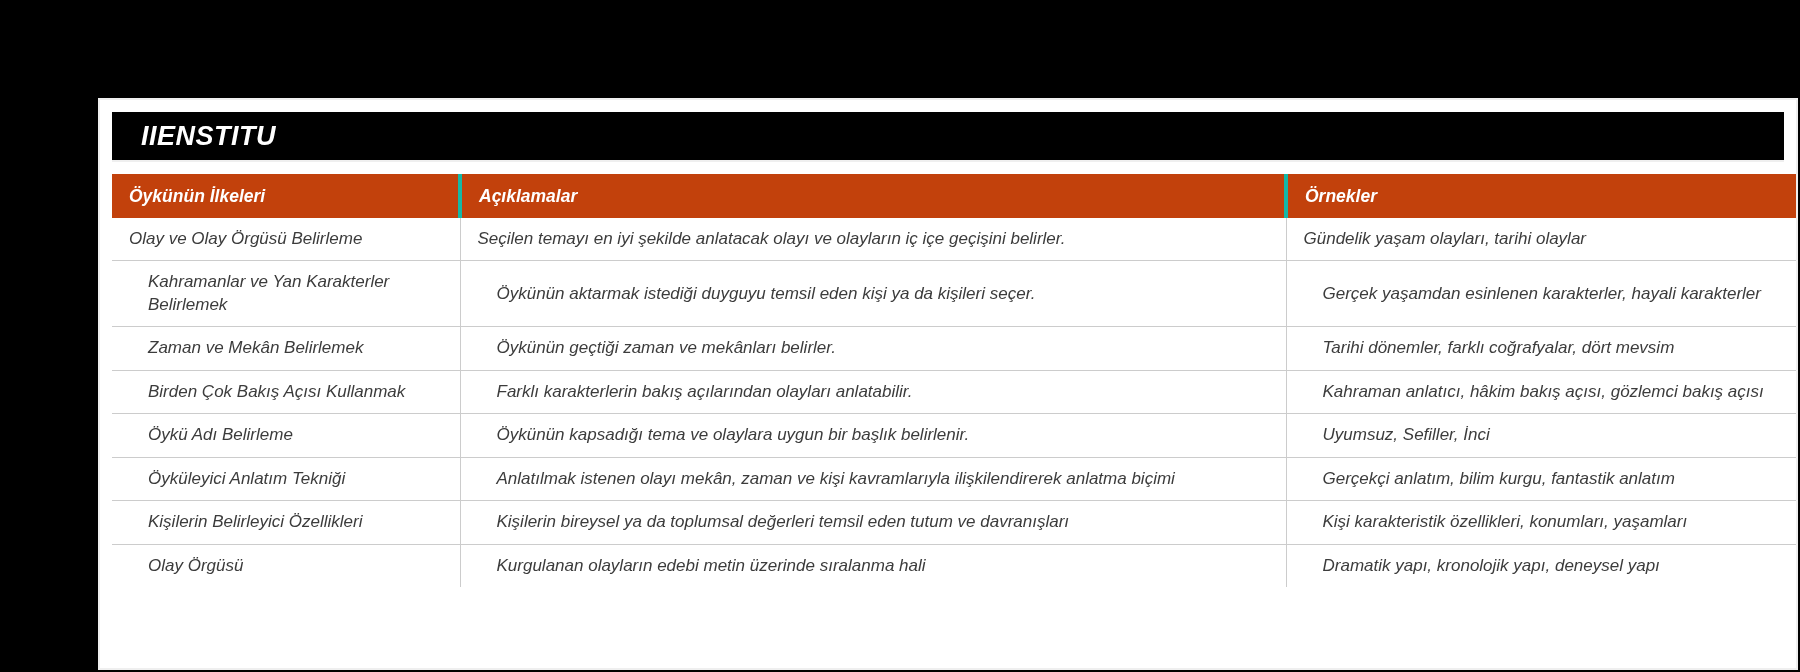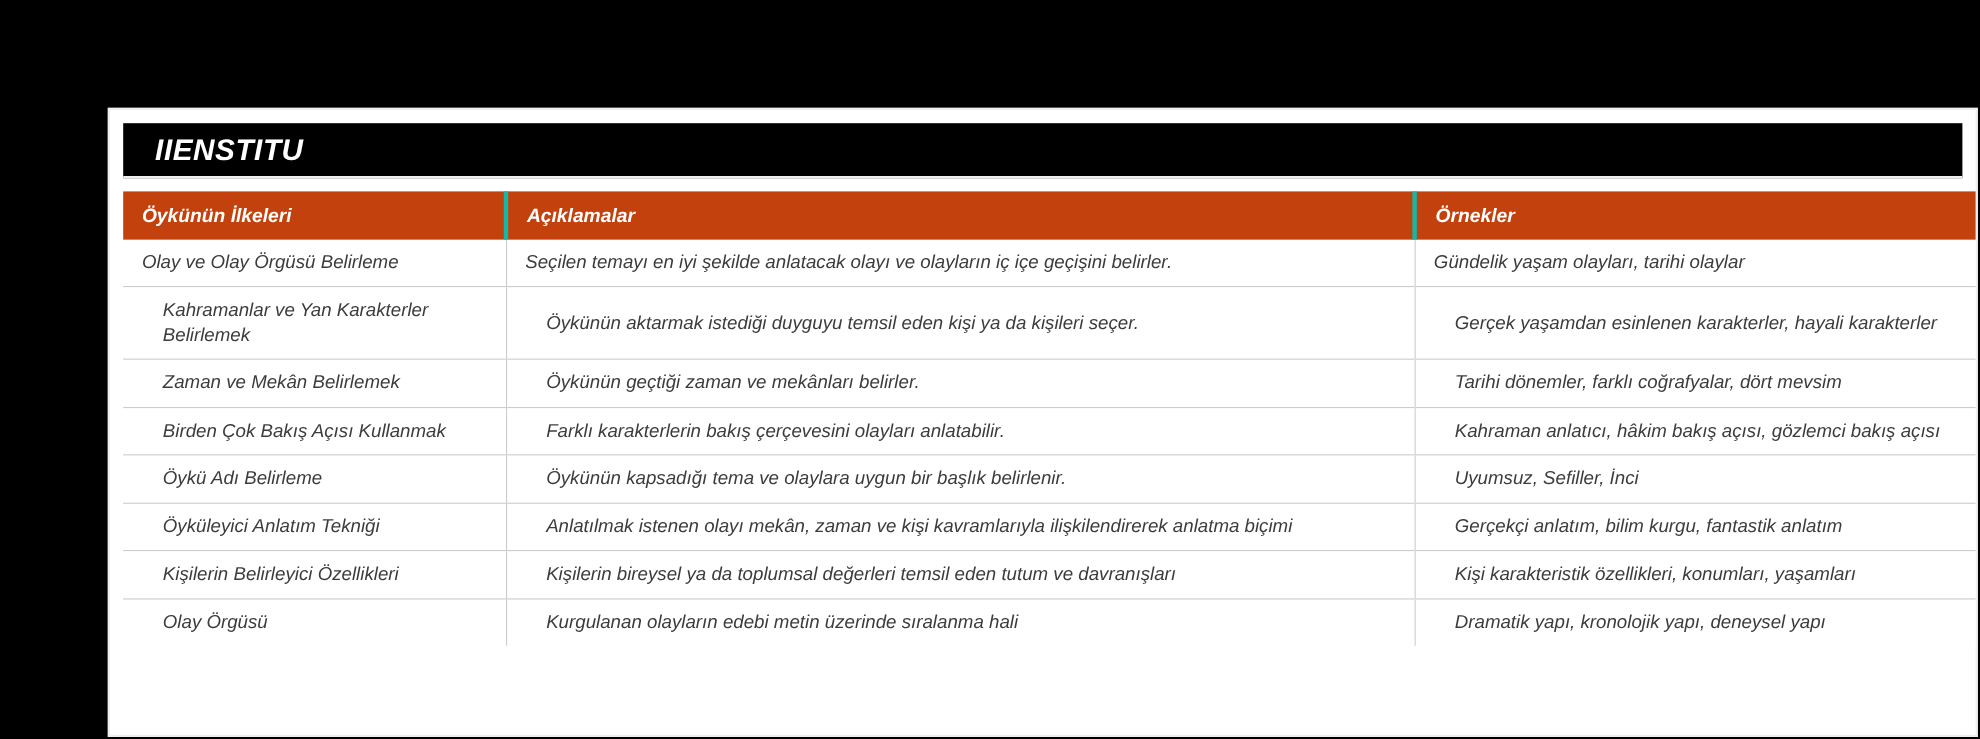--- a/index.html
+++ b/index.html
@@ -108,21 +108,21 @@
           <td>Öykünün aktarmak istediği duyguyu temsil eden kişi ya da kişileri seçer.</td>
           <td>Gerçek yaşamdan esinlenen karakterler, hayali karakterler</td>
         </tr>
         <tr>
           <td>Zaman ve Mekân Belirlemek</td>
           <td>Öykünün geçtiği zaman ve mekânları belirler.</td>
           <td>Tarihi dönemler, farklı coğrafyalar, dört mevsim</td>
         </tr>
         <tr>
           <td>Birden Çok Bakış Açısı Kullanmak</td>
-          <td>Farklı karakterlerin bakış çerçevesini olayları anlatabilir.</td>
+          <td>Farklı karakterlerin bakış açılarından olayları anlatabilir.</td>
           <td>Kahraman anlatıcı, hâkim bakış açısı, gözlemci bakış açısı</td>
         </tr>
         <tr>
           <td>Öykü Adı Belirleme</td>
           <td>Öykünün kapsadığı tema ve olaylara uygun bir başlık belirlenir.</td>
           <td>Uyumsuz, Sefiller, İnci</td>
         </tr>
         <tr>
           <td>Öyküleyici Anlatım Tekniği</td>
           <td>Anlatılmak istenen olayı mekân, zaman ve kişi kavramlarıyla ilişkilendirerek anlatma biçimi</td>

